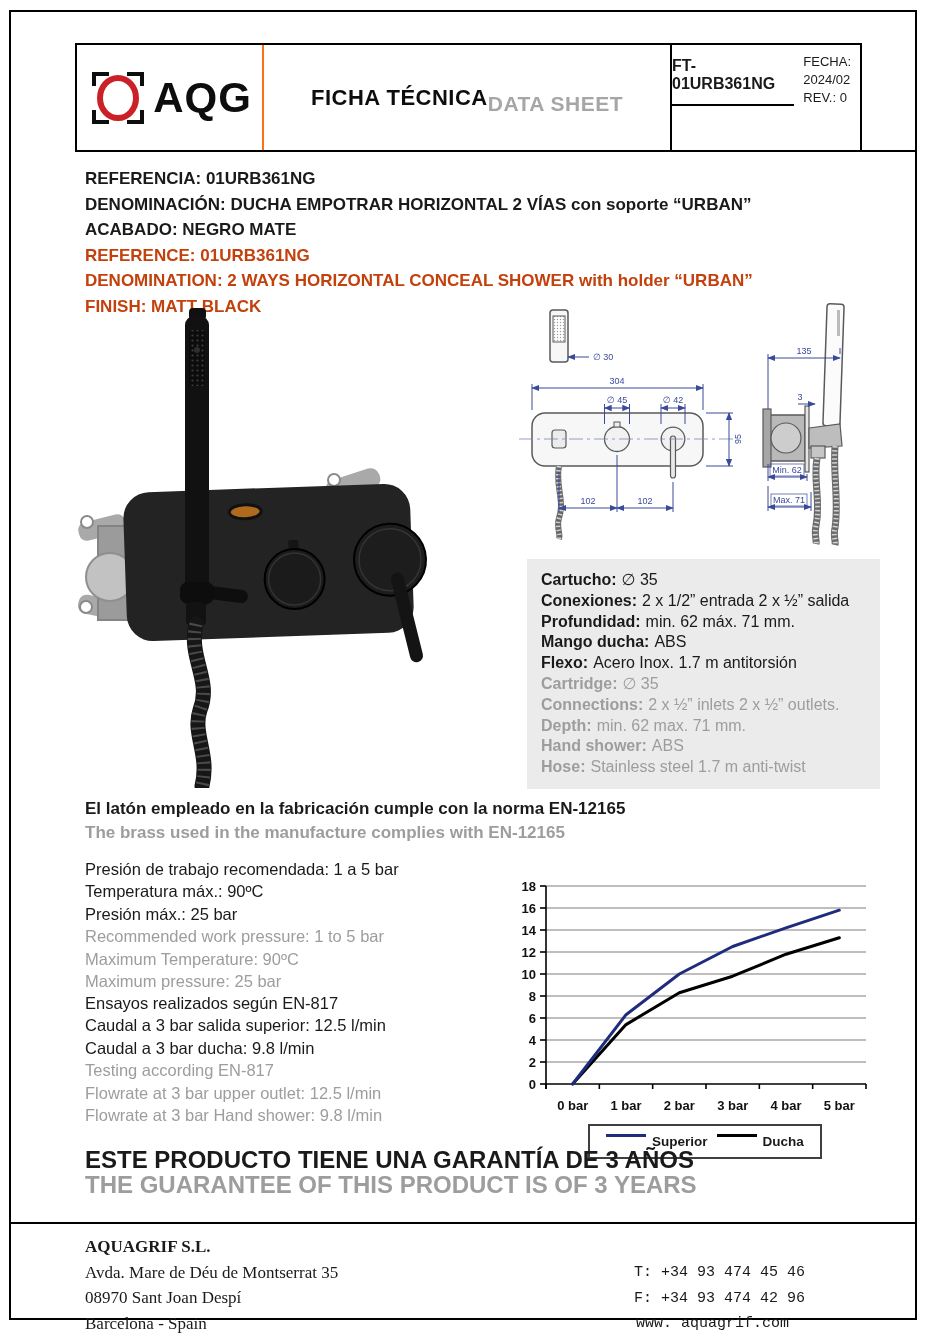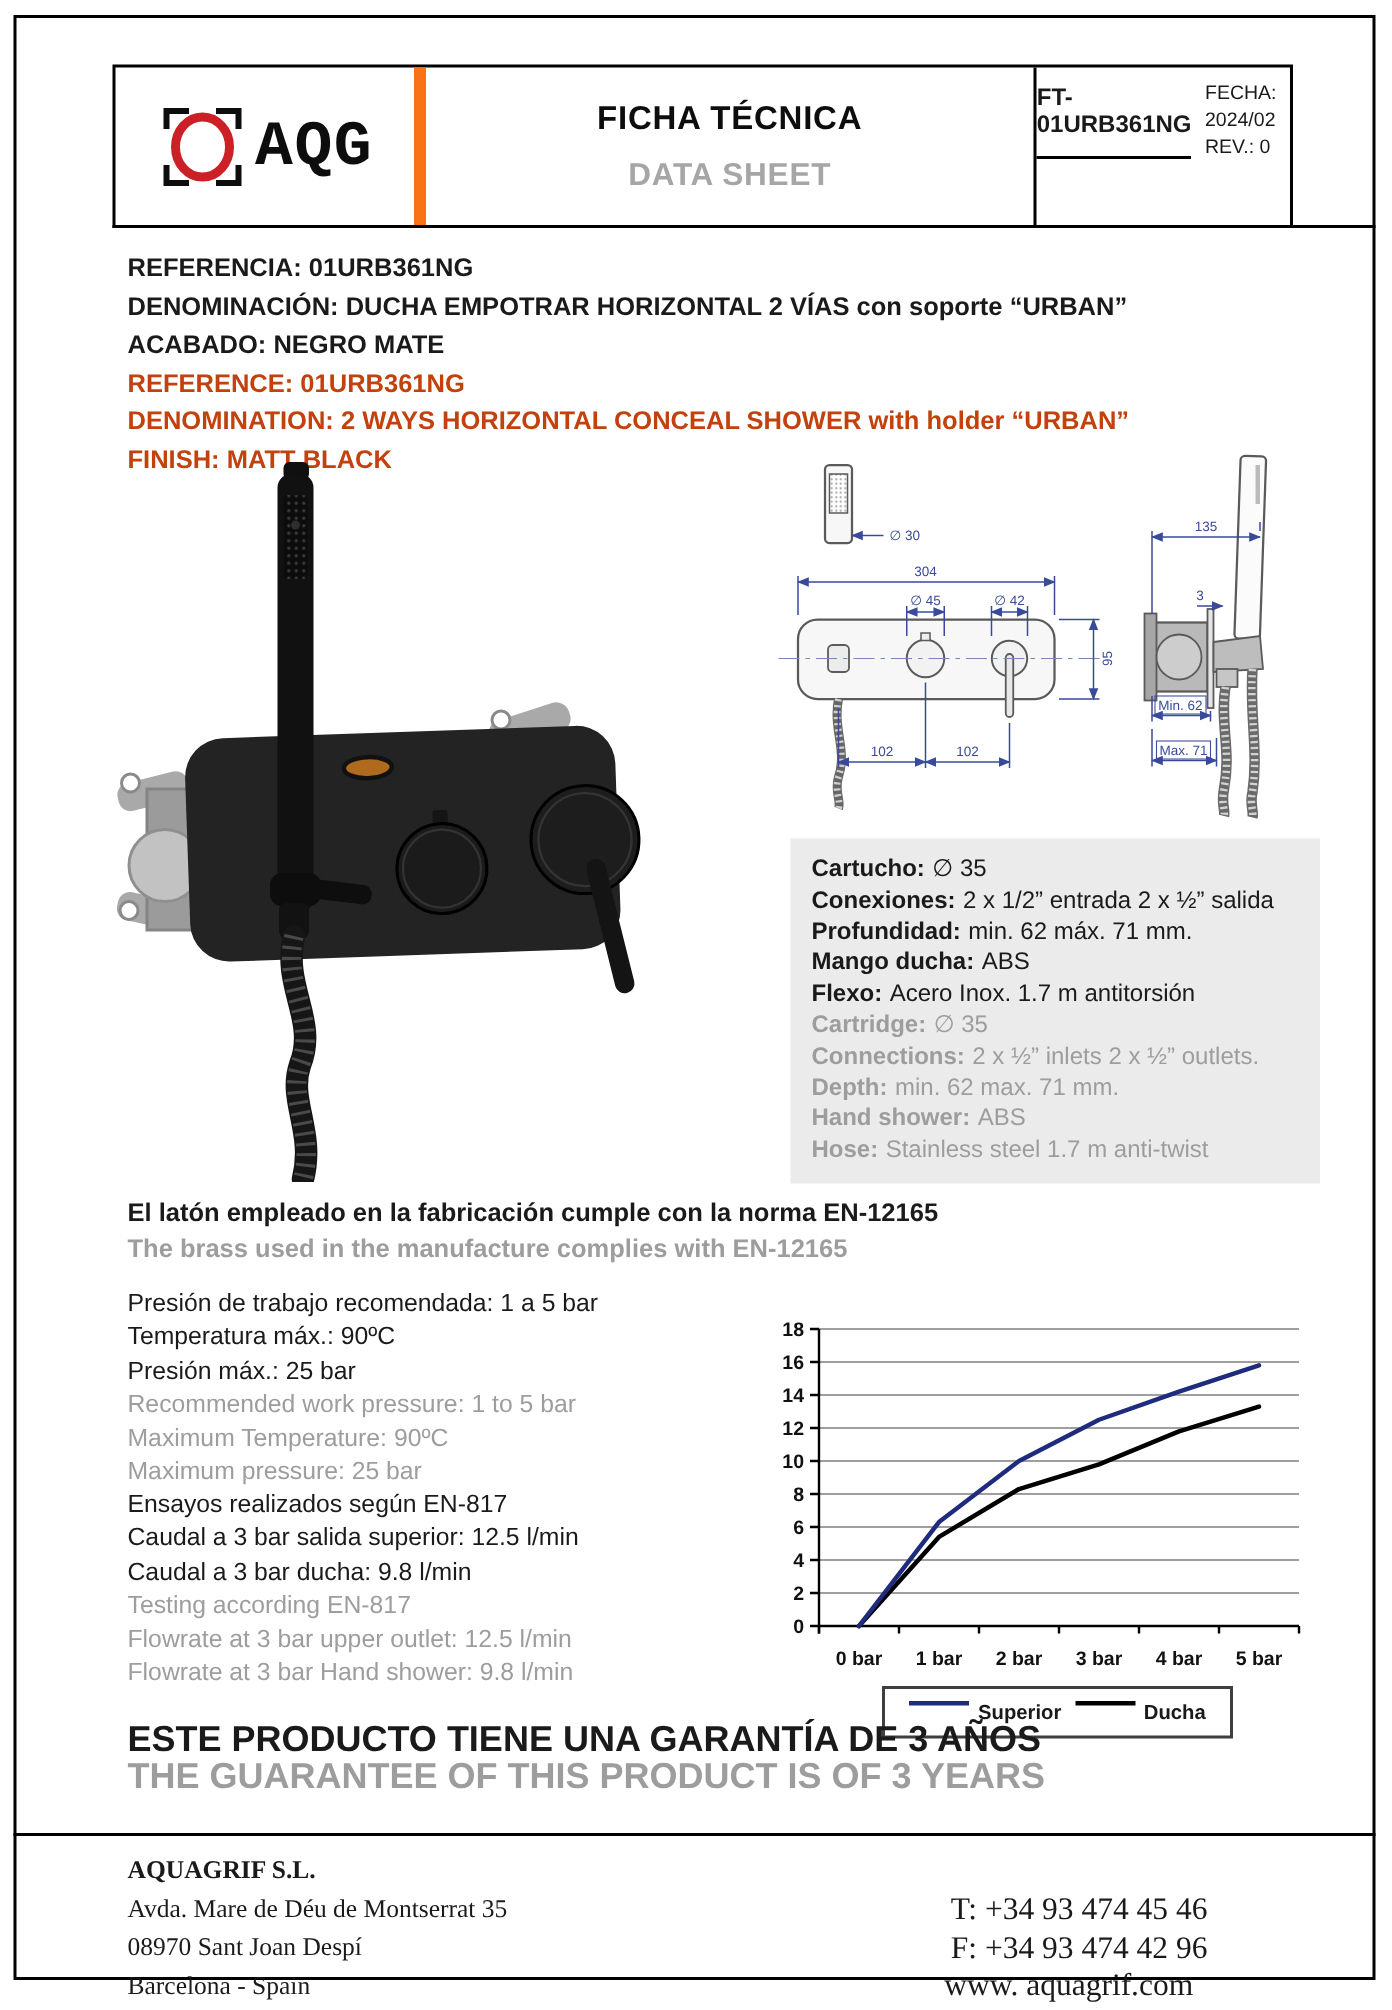--- a/index.html
+++ b/index.html
@@ -4,24 +4,24 @@
 <style>
   html,body{margin:0;padding:0;background:#fff;}
   .page{position:relative;width:928px;height:1340px;background:#ffffff;
         font-family:"Liberation Sans",sans-serif;color:#1a1a1a;overflow:hidden;}
   .page-border{position:absolute;left:9px;top:10px;width:904px;height:1306px;
         border:2px solid #000;}
 
   
   .header-table{position:absolute;left:75px;top:43px;width:787px;height:109px;
         border:2px solid #000;display:flex;box-sizing:border-box;}
-  .logo-cell{width:207px;border-right:8px solid #f97316;display:flex;align-items:center;
-        justify-content:center;gap:4px;box-sizing:border-box;font-family:Liberation Mono, monospace;}
+  .logo-cell{width:187px;border-right:2px solid #f97316;display:flex;align-items:center;
+        justify-content:center;gap:4px;box-sizing:border-box;}
   .logo-text{font-size:42px;font-weight:bold;letter-spacing:1px;color:#0d0d0d;}
-  .title-cell{width:408px;border-right:2px solid #000;display:flex;flex-direction:column;
+  .title-cell{width:408px;border-right:2px solid #000;display:flex;
         align-items:center;justify-content:center;box-sizing:border-box;}
   .title-main{font-size:22px;font-weight:bold;color:#0d0d0d;letter-spacing:.5px;}
   .title-sub{font-size:21px;font-weight:bold;color:#a6a6a6;letter-spacing:.5px;margin-top:13px;}
   .ref-cell{flex:1;display:flex;flex-direction:row;box-sizing:border-box;}
   .ref-top{height:61px;border-bottom:2px solid #000;display:flex;align-items:center;
         justify-content:center;font-size:16px;font-weight:bold;box-sizing:border-box;}
   .ref-bottom{flex:1;padding:8px 9px;font-size:13px;line-height:18px;}
   .header-rule{position:absolute;left:75px;top:150px;width:842px;height:2px;background:#000;}
 
   
@@ -53,21 +53,21 @@
   .warranty{position:absolute;left:85px;top:1147px;font-size:24px;font-weight:bold;
         line-height:25px;}
   .warranty .en{color:#9d9d9d;}
 
   
   .footer-rule{position:absolute;left:9px;top:1222px;width:908px;height:2px;background:#000;}
   .footer{position:absolute;left:85px;top:1234px;width:760px;
         font-family:"Liberation Serif",serif;font-size:17px;line-height:25.5px;}
   .footer .company{font-weight:bold;}
   .footer-right{position:absolute;left:560px;top:1260px;width:245px;text-align:right;
-        font-family:Liberation Serif, serif;font-size:21px;line-height:25.5px;}
+        font-family:Liberation Mono, monospace;font-size:15px;line-height:25.5px;}
   .footer-right .web{text-align:center;padding-left:60px;}
 
   svg{display:block;}
 </style>
 </head>
 <body>
 
 <div class="page">
   <div class="page-border"></div>
 

